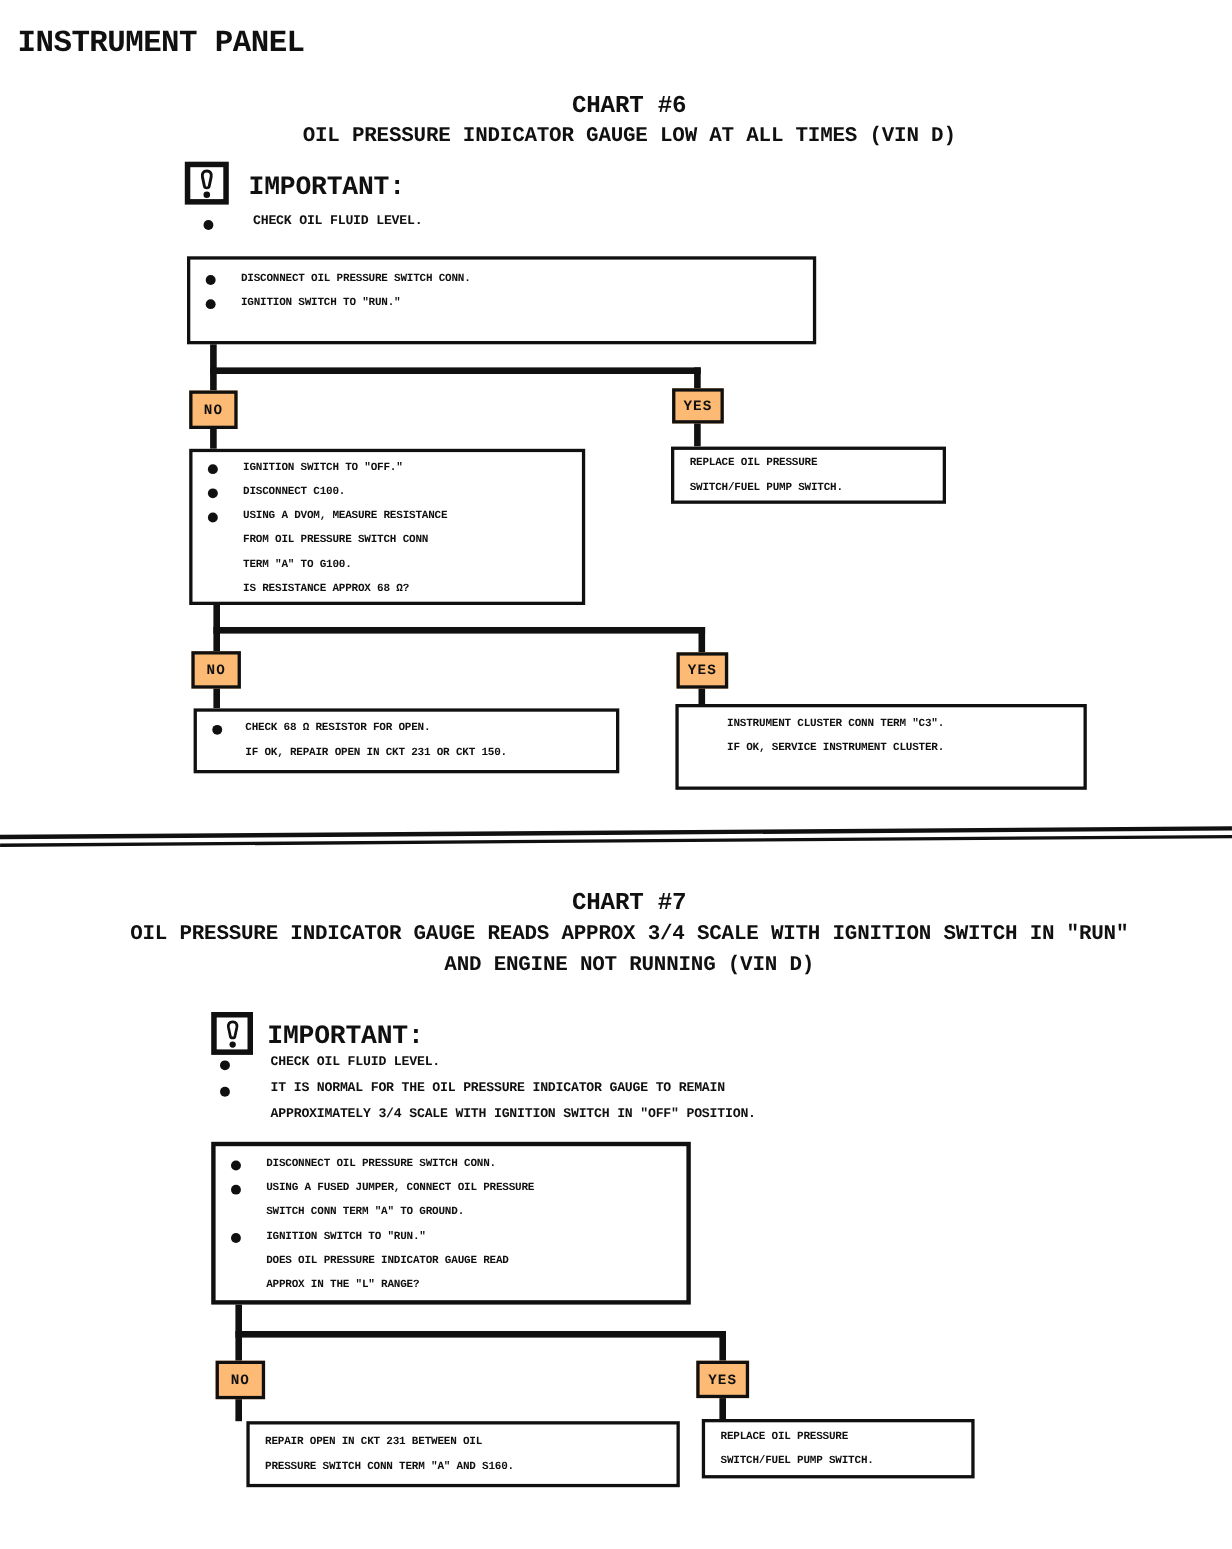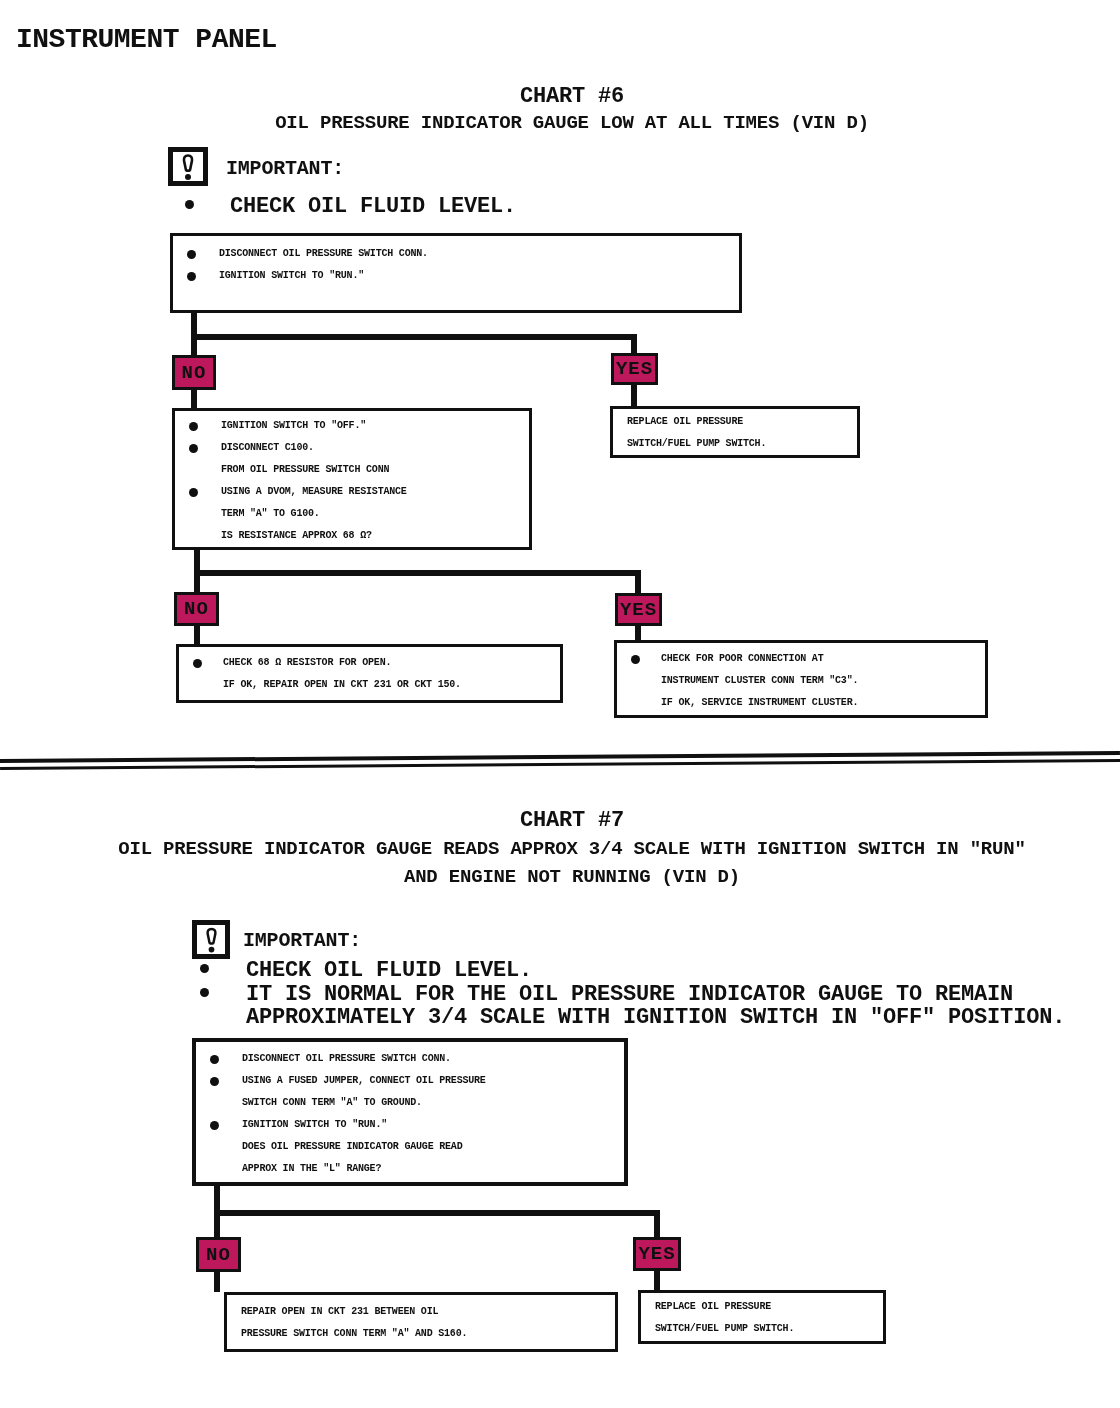--- a/index.html
+++ b/index.html
@@ -9,36 +9,36 @@
     overflow:hidden;
   }
   .abs{position:absolute;}
   .page-title{left:16px;top:24px;font-size:28px;letter-spacing:-0.5px;}
   .chart-title{left:12px;width:1120px;text-align:center;font-size:22px;letter-spacing:-0.2px;}
   .chart-sub{left:12px;width:1120px;text-align:center;font-size:19px;letter-spacing:-0.2px;}
   .imp-icon{
     display:flex;align-items:center;justify-content:center;
     border:5px solid #101010;background:#fff;box-sizing:border-box;
   }
-  .imp-label{font-size:20px;letter-spacing:-0.2px;}
-  .note{font-size:22px;letter-spacing:-0.2px;white-space:nowrap;}
+  .imp-label{font-size:24px;letter-spacing:-0.2px;}
+  .note{font-size:12px;letter-spacing:-0.2px;white-space:nowrap;}
   .dot{
     position:absolute;width:9px;height:9px;border-radius:50%;background:#101010;
   }
   .fbox{
     border:3px solid #101010;background:#fff;box-sizing:border-box;
     font-size:10px;letter-spacing:-0.2px;
   }
   .fbox .ln{position:relative;line-height:22px;padding-left:46px;white-space:nowrap;}
   .fbox .ln .dot{left:14px;top:7px;}
   .fbox.plain .ln{padding-left:14px;}
   .badge{
-    border:3px solid #101010;background:#be185d;box-sizing:border-box;
+    border:3px solid #101010;background:#fdba74;box-sizing:border-box;
     display:flex;align-items:center;justify-content:center;
-    font-size:19px;letter-spacing:1px;
+    font-size:13px;letter-spacing:1px;
   }
   .vline{width:6px;background:#101010;}
   .hline{height:6px;background:#101010;}
   .divider{
     left:0;width:1120px;height:11px;box-sizing:border-box;
     border-top:4px solid #101010;border-bottom:3px solid #101010;
     transform:rotate(-0.4deg);
   }
   svg{display:block;}
 </style>
@@ -78,43 +78,42 @@
   <div class="abs vline" style="left:631px;top:385px;height:21px;"></div>
 
   <div class="abs fbox plain" style="left:610px;top:406px;width:250px;height:52px;padding-top:2px;">
     <div class="ln"><span>REPLACE OIL PRESSURE</span></div>
     <div class="ln"><span>SWITCH/FUEL PUMP SWITCH.</span></div>
   </div>
 
   <div class="abs fbox" style="left:172px;top:408px;width:360px;height:142px;padding-top:4px;">
     <div class="ln"><span class="dot"></span><span>IGNITION SWITCH TO "OFF."</span></div>
     <div class="ln"><span class="dot"></span><span>DISCONNECT C100.</span></div>
+    <div class="ln"><span class="dot"></span><span>USING A DVOM, MEASURE RESISTANCE</span></div>
     <div class="ln"><span>FROM OIL PRESSURE SWITCH CONN</span></div>
-    <div class="ln"><span class="dot"></span><span>USING A DVOM, MEASURE RESISTANCE</span></div>
     <div class="ln"><span>TERM "A" TO G100.</span></div>
     <div class="ln"><span>IS RESISTANCE APPROX 68 Ω?</span></div>
   </div>
 
   <div class="abs vline" style="left:194px;top:550px;height:42px;"></div>
   <div class="abs hline" style="left:194px;top:570px;width:447px;"></div>
   <div class="abs vline" style="left:635px;top:570px;height:23px;"></div>
 
   <div class="abs badge" style="left:174px;top:592px;width:45px;height:34px;">NO</div>
   <div class="abs badge" style="left:615px;top:593px;width:47px;height:33px;">YES</div>
 
   <div class="abs vline" style="left:194px;top:626px;height:18px;"></div>
   <div class="abs vline" style="left:635px;top:626px;height:14px;"></div>
 
   <div class="abs fbox" style="left:176px;top:644px;width:387px;height:59px;padding-top:5px;">
     <div class="ln" style="padding-left:44px;"><span class="dot"></span><span>CHECK 68 Ω RESISTOR FOR OPEN.</span></div>
     <div class="ln" style="padding-left:44px;"><span>IF OK, REPAIR OPEN IN CKT 231 OR CKT 150.</span></div>
   </div>
 
   <div class="abs fbox" style="left:614px;top:640px;width:374px;height:78px;padding-top:5px;">
-    <div class="ln" style="padding-left:44px;"><span class="dot"></span><span>CHECK FOR POOR CONNECTION AT</span></div>
     <div class="ln" style="padding-left:44px;"><span>INSTRUMENT CLUSTER CONN TERM "C3".</span></div>
     <div class="ln" style="padding-left:44px;"><span>IF OK, SERVICE INSTRUMENT CLUSTER.</span></div>
   </div>
 
   <div class="abs divider" style="top:755px;"></div>
 
   <div class="abs chart-title" style="top:808px;">CHART #7</div>
   <div class="abs chart-sub" style="top:838px;">OIL PRESSURE INDICATOR GAUGE READS APPROX 3/4 SCALE WITH IGNITION SWITCH IN "RUN"</div>
   <div class="abs chart-sub" style="top:866px;">AND ENGINE NOT RUNNING (VIN D)</div>
 

